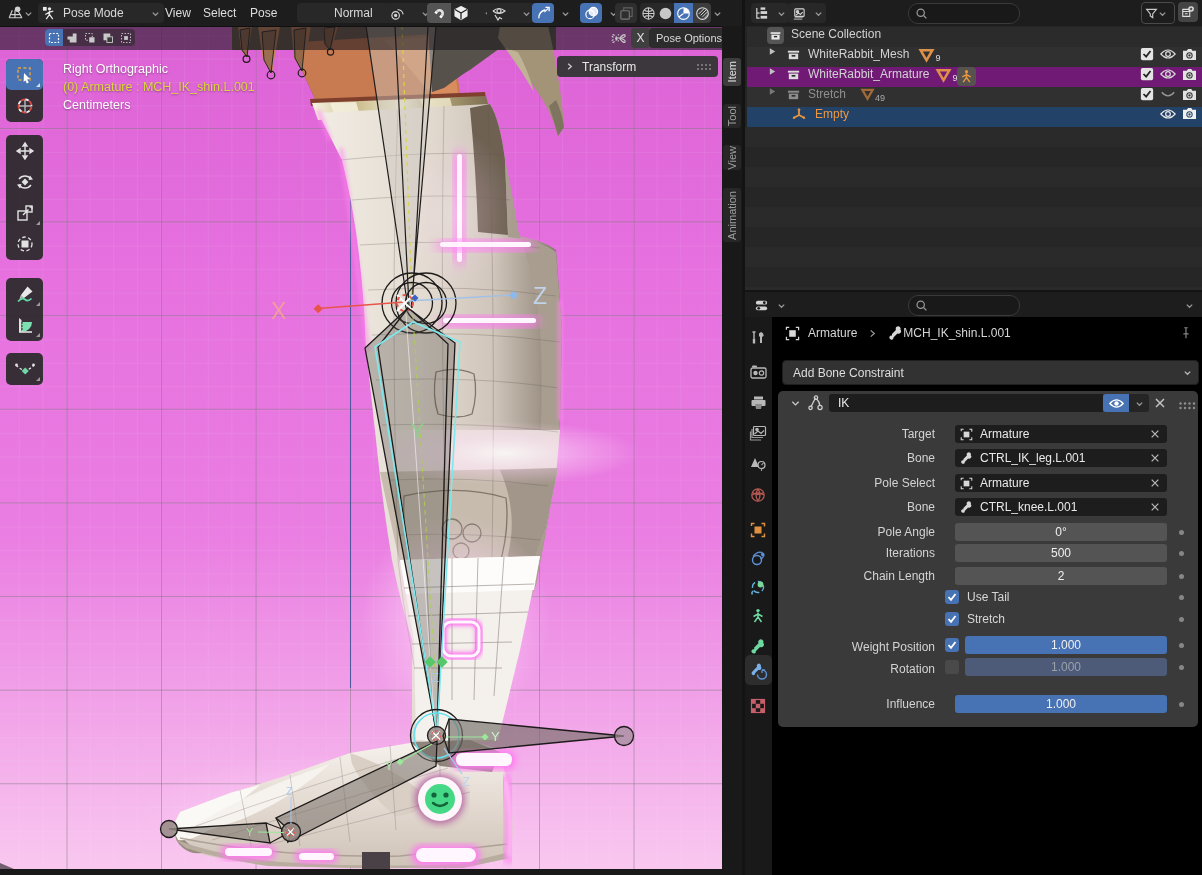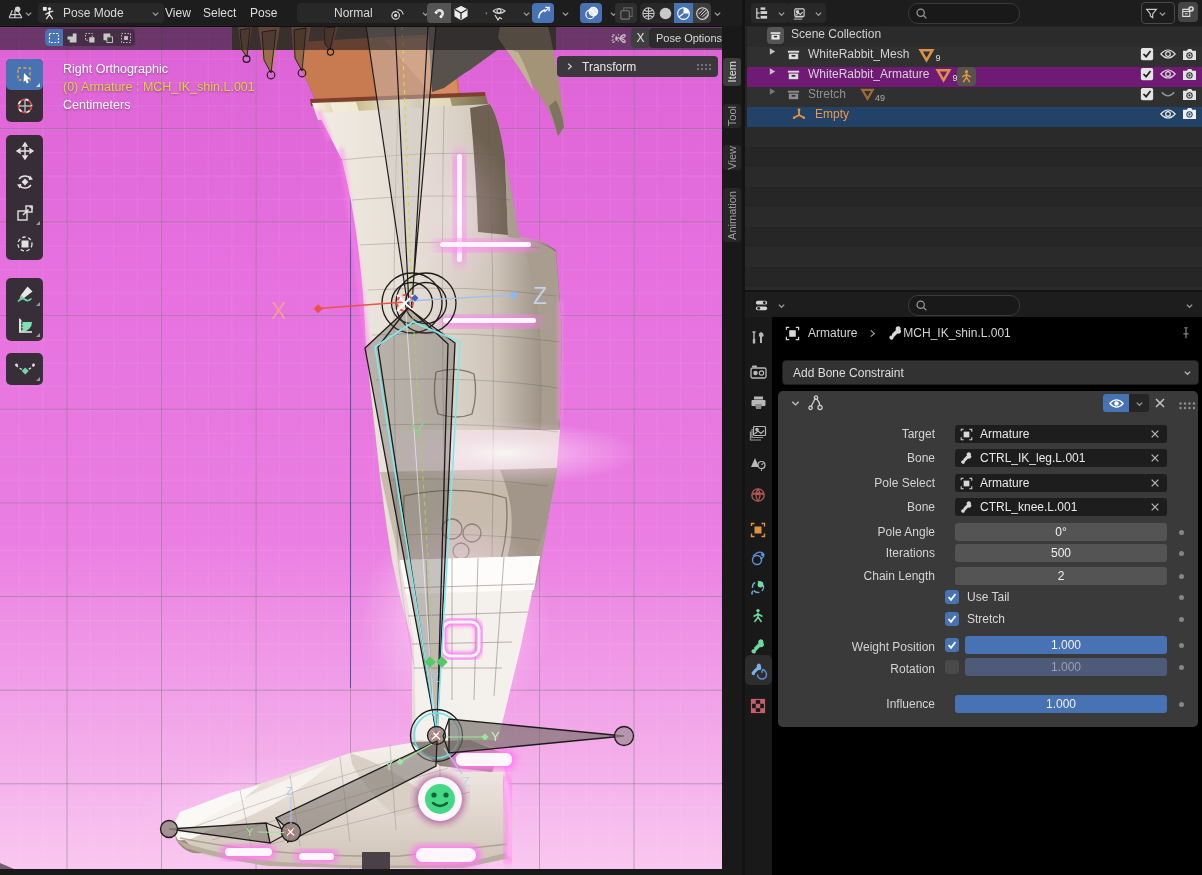--- a/index.html
+++ b/index.html
@@ -1018,20 +1018,23 @@
       </svg>
     <svg width="17" height="17" viewBox="0 0 18 18" style="position:absolute;left:62px;top:103px;">
         <g stroke="#d0d0d0" stroke-width="1.3" fill="none">
           <path d="M9 3 L4 13"></path>
           <circle cx="9.5" cy="2.8" r="1.8"></circle>
           <circle cx="3.8" cy="13.6" r="1.8"></circle>
           <circle cx="13.8" cy="13.2" r="2.2"></circle>
           <path d="M10 4 Q13.5 7.5 13.6 11"></path>
         </g>
       </svg>
+    <div class="pfield" style="left:84px;top:102px;width:274px;border-radius:3px 0 0 3px;">
+        <span style="margin-left:9px;">IK</span>
+      </div>
     <div style="position:absolute;left:358px;top:102px;width:26px;height:18px;background:#4772b3;display:flex;align-items:center;justify-content:center;border-radius:3px 0 0 3px;">
       <svg width="15" height="11" viewBox="0 0 18 12">
           <path d="M1 6 Q9 -2.5 17 6 Q9 14.5 1 6 Z" fill="none" stroke="#fff" stroke-width="1.5"></path>
           <circle cx="9" cy="6" r="2.7" fill="#fff"></circle>
         </svg>
     </div>
     <div style="position:absolute;left:384px;top:102px;width:20px;height:18px;background:#252525;border-radius:0 3px 3px 0;display:flex;align-items:center;justify-content:center;">
       <svg class="chev" width="9" height="9" viewBox="0 0 10 10">
           <path d="M2 4l3 3 3-3" stroke="#999" stroke-width="1.4" fill="none"></path>
         </svg>

